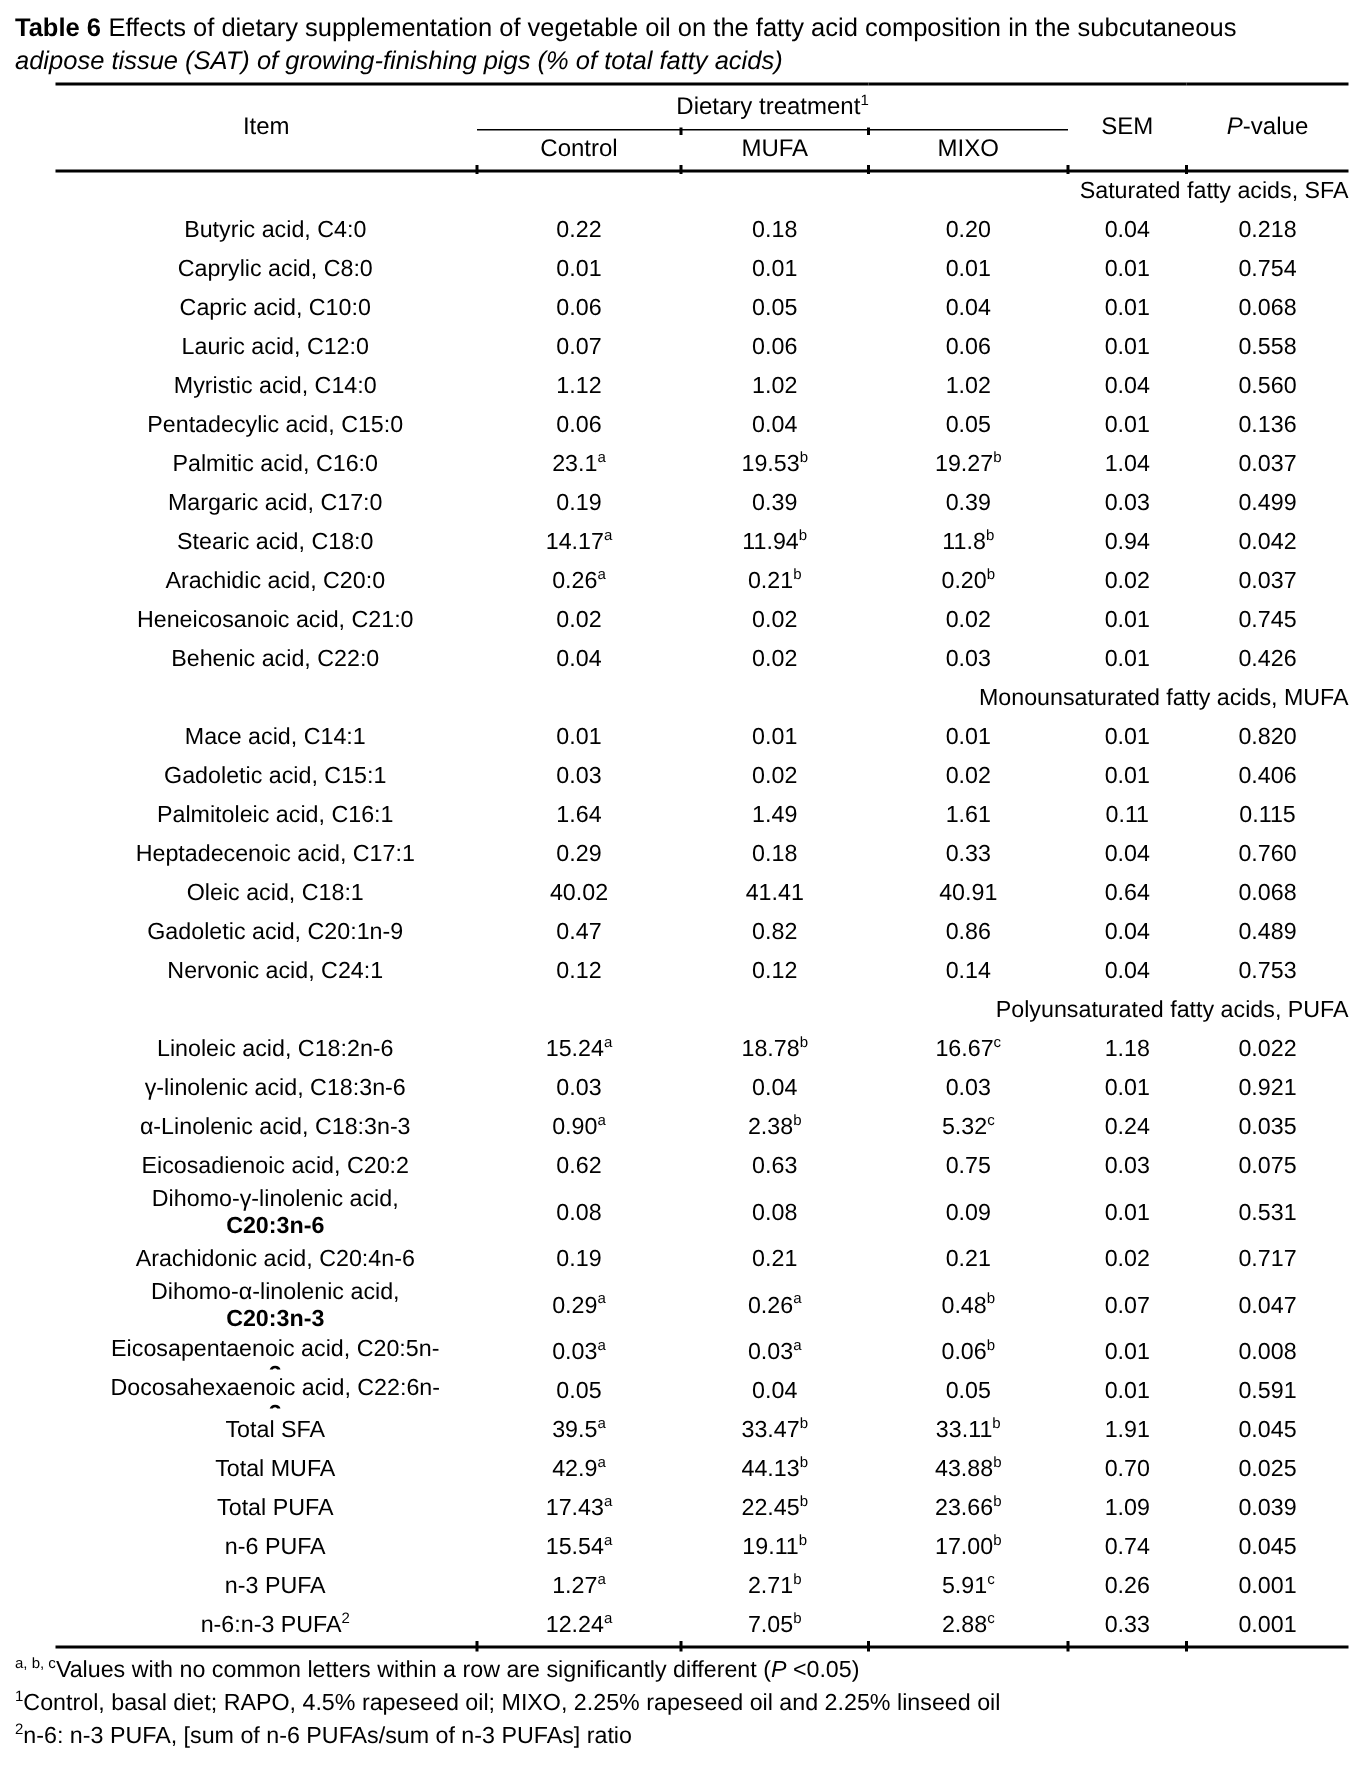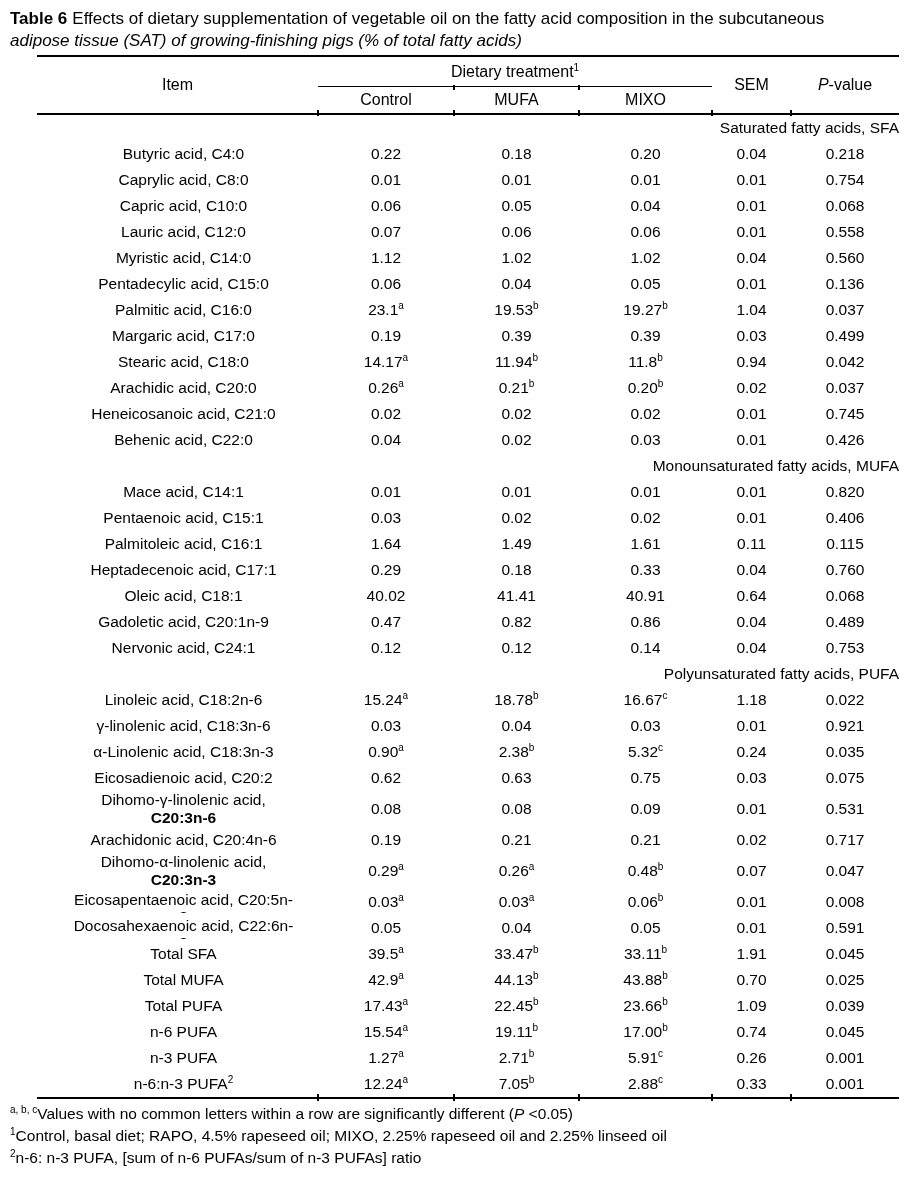--- a/index.html
+++ b/index.html
@@ -197,21 +197,21 @@
         </tr>
         <tr>
           <td class="item-cell"><span>Mace acid, C14:1</span></td>
           <td class="num-cell">0.01</td>
           <td class="num-cell">0.01</td>
           <td class="num-cell">0.01</td>
           <td class="num-cell">0.01</td>
           <td class="num-cell">0.820</td>
         </tr>
         <tr>
-          <td class="item-cell"><span>Pentaenoic acid, C15:1</span></td>
+          <td class="item-cell"><span>Gadoletic acid, C15:1</span></td>
           <td class="num-cell">0.03</td>
           <td class="num-cell">0.02</td>
           <td class="num-cell">0.02</td>
           <td class="num-cell">0.01</td>
           <td class="num-cell">0.406</td>
         </tr>
         <tr>
           <td class="item-cell"><span>Palmitoleic acid, C16:1</span></td>
           <td class="num-cell">1.64</td>
           <td class="num-cell">1.49</td>

